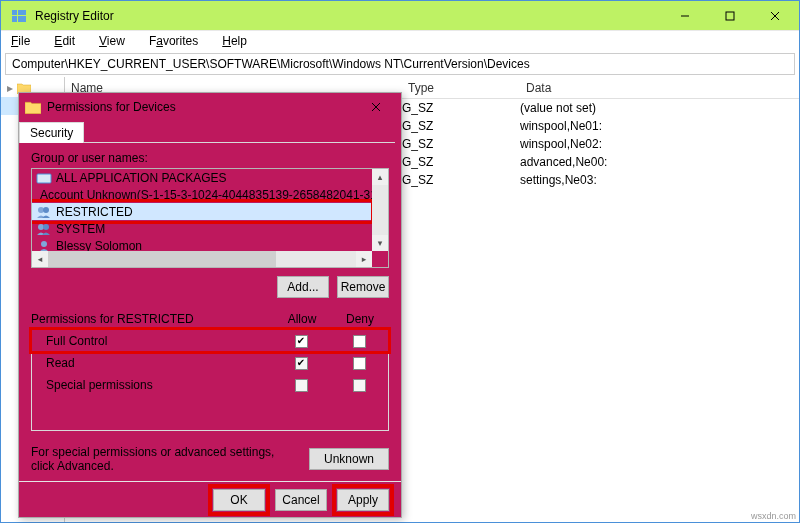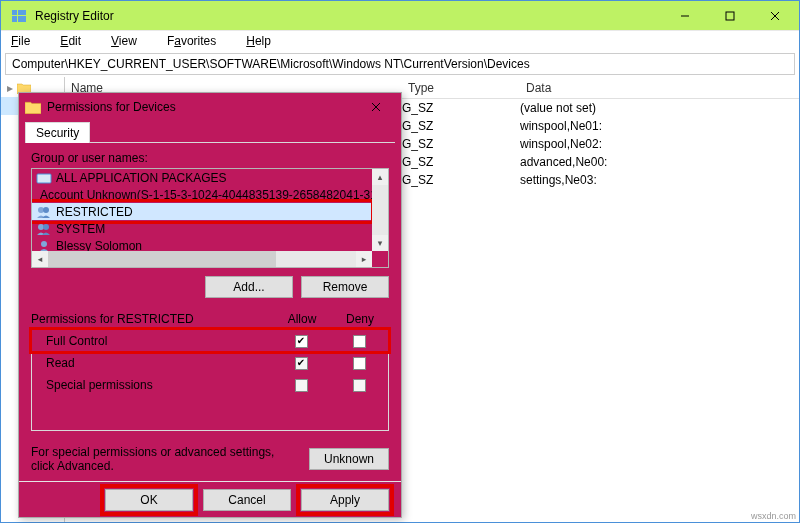--- a/index.html
+++ b/index.html
@@ -7,21 +7,21 @@
 
 
 .main-window { width: 800px; height: 523px; border: 1px solid #4a90d9; display: flex; flex-direction: column; }
 .title-bar { height: 30px; display: flex; align-items: center; padding: 0 2px; background: #bef264; border-bottom: 1px solid #e9e9e9; }
 .title-bar .app-icon { width: 16px; height: 16px; margin: 0 8px; display: inline-block; }
 .title-bar .title { flex: 1; font-size: 12px; color: #000; }
 .win-controls { display: flex; }
 .win-btn { width: 45px; height: 29px; display: flex; align-items: center; justify-content: center; color: #555; }
 .win-btn svg { width: 10px; height: 10px; }
 
-.menu-bar { display: flex; gap: 18px; padding: 1px 4px; height: 20px; align-items: center; }
+.menu-bar { display: flex; gap: 12px; padding: 1px 4px; height: 20px; align-items: center; }
 .menu-item { padding: 2px 6px; }
 .menu-item u { text-decoration: underline; }
 
 .addr-bar { display: flex; align-items: center; border: 1px solid #ccc; margin: 2px 4px; height: 22px; }
 .addr-bar input { flex: 1; border: none; padding: 2px 6px; outline: none; font-size: 12px; }
 
 .columns { display: flex; flex: 1; overflow: hidden; }
 .tree-pane { width: 64px; border-right: 1px solid #ccc; overflow: hidden; padding-top: 2px; }
 .tree-row { display: flex; align-items: center; height: 18px; padding-left: 18px; gap: 4px; }
 .folder-icon { width: 14px; height: 12px; display: inline-block; }
@@ -34,34 +34,34 @@
 .c-type { width: 118px; }
 .c-data { flex: 1; }
 .partial .c-type { padding-left: 0; }
 
 
 .dialog { position: absolute; left: 18px; top: 92px; width: 384px; height: 426px; background: #be185d; border: 1px solid #aaa; box-shadow: 2px 2px 8px rgba(0,0,0,0.25); display: flex; flex-direction: column; }
 .dlg-title-bar { height: 28px; display: flex; align-items: center; padding: 0 6px; }
 .dlg-title-bar .title { flex: 1; }
 .dlg-close { width: 38px; height: 26px; display: flex; align-items: center; justify-content: center; }
 
-.tab-strip { height: 22px; display: flex; align-items: flex-start; padding-left: 6px; }
+.tab-strip { height: 22px; display: flex; align-items: flex-start; }
 .tab { border: 1px solid #d9d9d9; border-bottom: none; padding: 3px 10px; background: #fff; position: relative; top: 1px; }
 .dlg-body { flex: 1; border-top: 1px solid #d9d9d9; margin: 0 6px; padding: 8px 6px; display: flex; flex-direction: column; }
 
 .list-box { border: 1px solid #b5b5b5; height: 100px; margin-top: 3px; position: relative; overflow: hidden; }
 .list-box .scrollbar-v { position: absolute; right: 0; top: 0; bottom: 16px; width: 16px; background: #f0f0f0; display: flex; flex-direction: column; }
 .list-box .scrollbar-h { position: absolute; left: 0; right: 16px; bottom: 0; height: 16px; background: #f0f0f0; display: flex; }
 .sbtn { width: 16px; height: 16px; display: flex; align-items: center; justify-content: center; color: #555; font-size: 9px; background: #f0f0f0;}
 .lb-item { display: flex; align-items: center; height: 17px; padding-left: 4px; gap: 4px; white-space: nowrap; }
 .lb-item .micon { width: 16px; height: 14px; }
 .lb-item.sel { background: #d0e7ff; }
 
 .btn-row { display: flex; justify-content: flex-end; gap: 8px; margin-top: 8px; }
-.btn { width: 88px; height: 22px; border: 1px solid #adadad; background: #e1e1e1; display: flex; align-items: center; justify-content: center; cursor: default; }
+.btn { width: 52px; height: 22px; border: 1px solid #adadad; background: #e1e1e1; display: flex; align-items: center; justify-content: center; cursor: default; }
 
 .perm-header { display: flex; margin-top: 14px; align-items: center; }
 .perm-header .lbl { flex: 1; }
 .perm-header .col { width: 58px; text-align: center; }
 .perm-box { border: 1px solid #d9d9d9; margin-top: 3px; }
 .perm-row { display: flex; height: 22px; align-items: center; padding-left: 14px; }
 .perm-row .lbl { flex: 1; }
 .perm-row .cbwrap { width: 58px; display:flex; justify-content:center; }
 .cb { width: 13px; height: 13px; border: 1px solid #888; background: #fff; display: inline-flex; align-items: center; justify-content: center; font-size: 9px; }
 .cb.checked::after { content: "✔"; font-size: 10px; color: #000; position: relative; top: -1px;}

